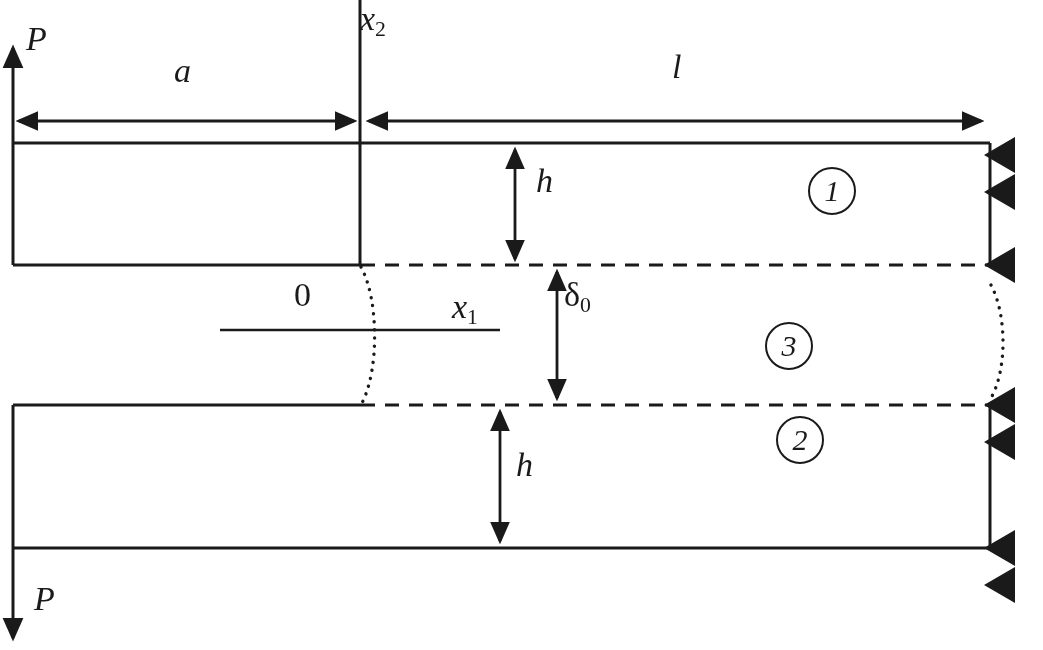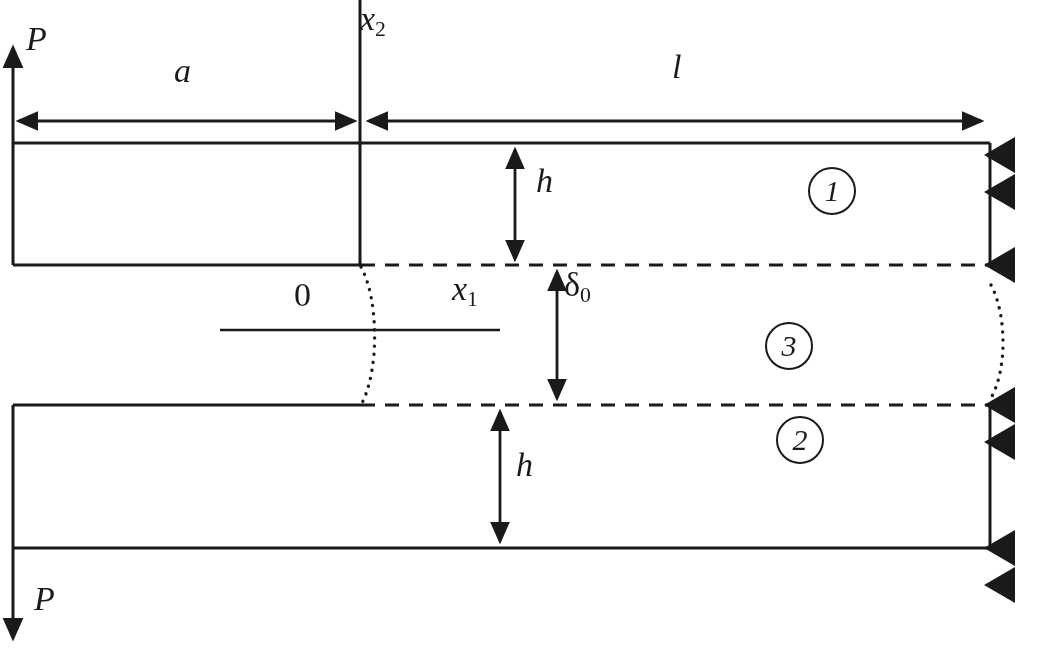--- a/index.html
+++ b/index.html
@@ -106,25 +106,25 @@
   </div>
 
   <div class="lbl" style="left:174px; top:54px;">a</div>
 
   <div class="lbl" style="left:672px; top:50px;">l</div>
 
   <div class="lbl" style="left:536px; top:164px;">h</div>
 
   <div class="lbl upright" style="left:294px; top:278px;">0</div>
 
-  <div class="lbl" style="left:452px; top:272px;">
+  <div class="lbl" style="left:452px; top:290px;">
     <span>x</span><sub>1</sub>
   </div>
 
-  <div class="lbl upright" style="left:564px; top:268px;">
+  <div class="lbl upright" style="left:564px; top:278px;">
     <span>δ</span><sub>0</sub>
   </div>
 
   <div class="lbl" style="left:516px; top:448px;">h</div>
 
   <div class="lbl" style="left:34px; top:582px;">P</div>
 
   <div class="part-circle" style="left:808px; top:167px;">
     <span>1</span>
   </div>

